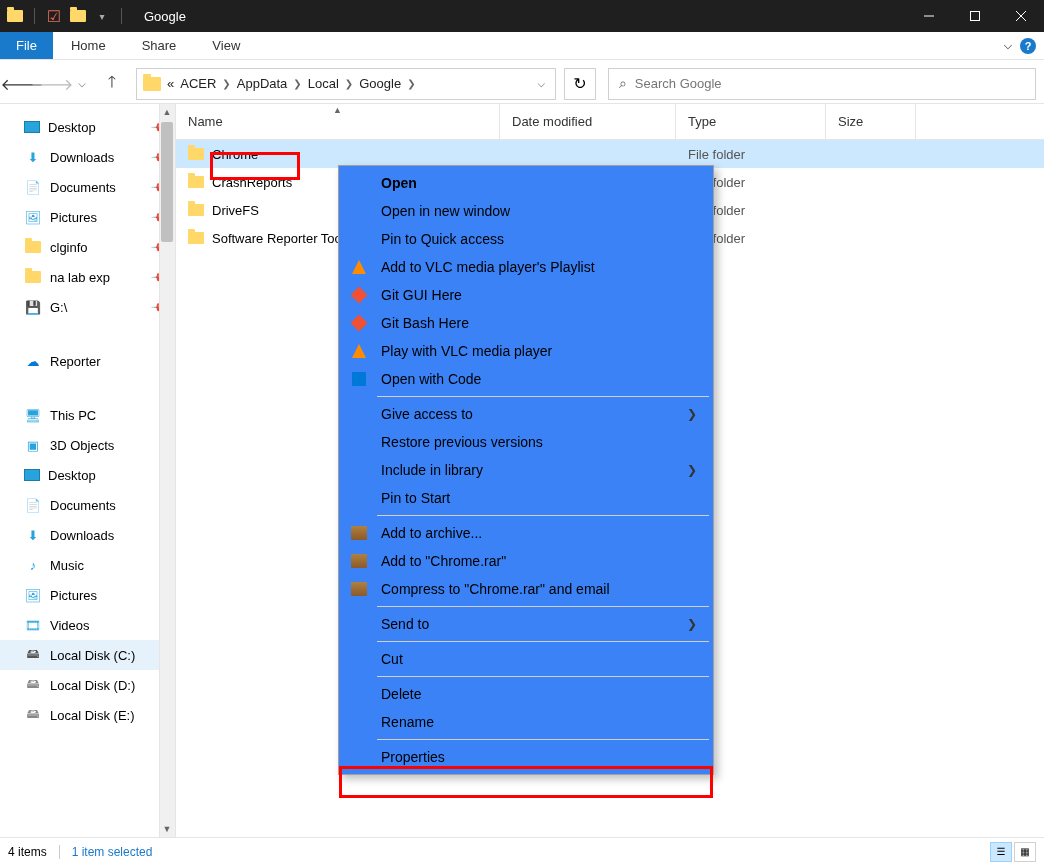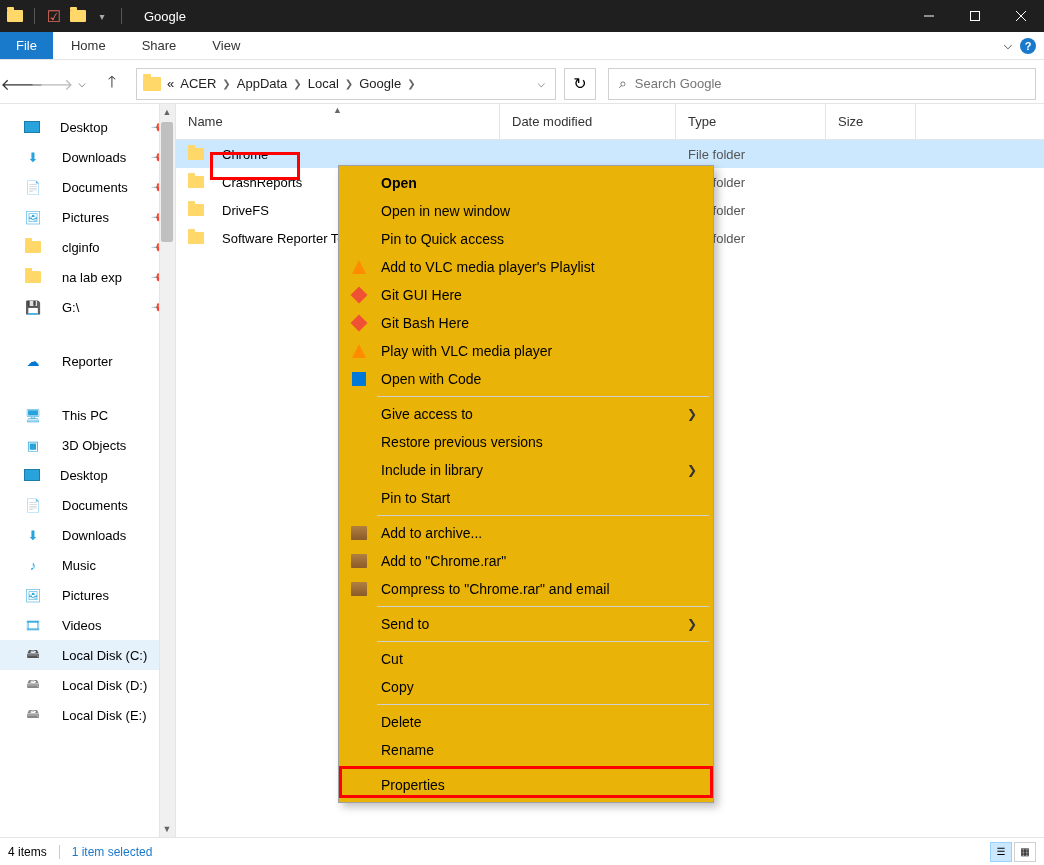--- a/index.html
+++ b/index.html
@@ -27,45 +27,45 @@
 .address .sep { color:#666; font-size:10px; }
 .address .crumb { color:#222; }
 .address .spacer { flex:1; }
 .address .drop { color:#666; font-size:10px; margin-right:4px;}
 .refresh-btn { width:32px; height:32px; border:1px solid #d0d0d0; display:flex; align-items:center; justify-content:center; margin-left:4px; }
 .search { flex:1; height:32px; border:1px solid #d0d0d0; display:flex; align-items:center; padding:0 10px; gap:8px; margin-left:8px; }
 .search input { border:none; outline:none; font-size:13px; flex:1; color:#666; background:transparent;}
 .search .mag { color:#666; font-size:14px;}
 .content { display:flex; height: calc(865px - 32px - 28px - 44px - 28px); position:relative; }
 .navpane { width:176px; border-right:1px solid #e5e5e5; font-size:13px; padding-top:8px; overflow:hidden; position:relative;}
-.navpane .item { display:flex; align-items:center; height:30px; padding-left:24px; gap:20px; }
+.navpane .item { display:flex; align-items:center; height:30px; padding-left:24px; gap:8px; }
 .navpane .item.selected { background:#e5f1fb; }
 .navpane .pin { margin-left:auto; margin-right:8px; color:#999; font-size:11px; transform:rotate(45deg);}
 .navpane .ic { width:18px; height:18px; display:flex; align-items:center; justify-content:center; flex-shrink:0;}
 .navpane .section { margin-top:24px; }
 .fold-ic { width:16px; height:12px; background:#ffd869; border-radius:1px; position:relative; display:inline-block;}
 .fold-ic::before{content:"";position:absolute;top:-3px;left:0;width:7px;height:3px;background:#ffd869;border-radius:1px 1px 0 0;}
 .scrollbar-track { position:absolute; right:0; top:0; width:16px; height:100%; background:#f0f0f0; border-left:1px solid #e5e5e5;}
 .scrollbar-thumb { position:absolute; right:2px; top:18px; width:12px; height:120px; background:#c0c0c0; border-radius:2px;}
 .scrollbar-arrow { position:absolute; right:0; width:16px; height:16px; display:flex;align-items:center;justify-content:center; font-size:9px; color:#666;}
 .listpane { flex:1; position:relative; font-size:13px; }
 .list-header { display:flex; height:36px; align-items:center; border-bottom:1px solid #e5e5e5; color:#333; }
 .list-header .col { padding-left:12px; border-right:1px solid #e5e5e5; height:100%; display:flex; align-items:center; position:relative;}
 .list-header .colName { width:324px; }
 .list-header .colDate { width:176px; }
 .list-header .colType { width:150px; }
 .list-header .colSize { width:90px; }
 .list-header .sort { font-size:9px; color:#666; position:absolute; top:1px; left:50%; transform:translateX(-50%);}
 .row { display:flex; height:28px; align-items:center; }
 .row.sel { background:#cce8ff; }
-.row .cName { width:324px; padding-left:12px; display:flex; align-items:center; gap:18px;}
+.row .cName { width:324px; padding-left:12px; display:flex; align-items:center; gap:8px;}
 .row .cDate { width:176px; padding-left:12px; color:#555;}
 .row .cType { width:150px; padding-left:12px; color:#555;}
 .highlight-box { position:absolute; border:3px solid #ff0000; pointer-events:none; }
-.ctx-menu { position:absolute; left:338px; top:165px; width:376px; background:#eab308; border:1px solid #a0a0a0; box-shadow: 4px 4px 8px rgba(0,0,0,0.25); font-size:14px; padding:3px 2px;}
+.ctx-menu { position:absolute; left:338px; top:165px; width:376px; background:#3b82f6; border:1px solid #a0a0a0; box-shadow: 4px 4px 8px rgba(0,0,0,0.25); font-size:14px; padding:3px 2px;}
 .ctx-item { height:28px; display:flex; align-items:center; padding-left:40px; padding-right:14px; position:relative;}
 .ctx-item.bold { font-weight:600; }
 .ctx-item .arrow { margin-left:auto; font-size:12px; color:#333;}
 .ctx-sep { height:1px; background:#d0d0d0; margin:3px 2px 3px 36px;}
 .ctx-icon { position:absolute; left:8px; width:20px; height:20px; display:flex; align-items:center; justify-content:center;}
 .statusbar { position:absolute; bottom:0; left:0; right:0; height:28px; border-top:1px solid #e5e5e5; display:flex; align-items:center; font-size:12px; padding:0 8px; background:#fff;}
 .statusbar .sb-sep { width:1px; height:14px; background:#ccc; margin:0 12px;}
 .statusbar .view-btns { margin-left:auto; display:flex; gap:2px;}
 .statusbar .vbtn { width:22px; height:20px; border:1px solid #d0d0d0; display:flex;align-items:center;justify-content:center; font-size:10px;}
 .statusbar .vbtn.active { background:#cce8ff; border-color:#99d1ff;}
@@ -362,21 +362,20 @@
       </span>
       <span>Compress to "Chrome.rar" and email</span>
     </div>
   <div class="ctx-sep"></div>
   <div class="ctx-item">
       <span>Send to</span>
       <span class="arrow">❯</span>
     </div>
   <div class="ctx-sep"></div>
   <div class="ctx-item">Cut</div>
-  <div class="ctx-item">Copy</div>
   <div class="ctx-sep"></div>
   <div class="ctx-item">Delete</div>
   <div class="ctx-item">Rename</div>
   <div class="ctx-sep"></div>
   <div class="ctx-item">Properties</div>
 </div>
 
 <div class="highlight-box" style="left:339px; top:766px; width:374px; height:32px;"></div>
 
 <div class="statusbar">

